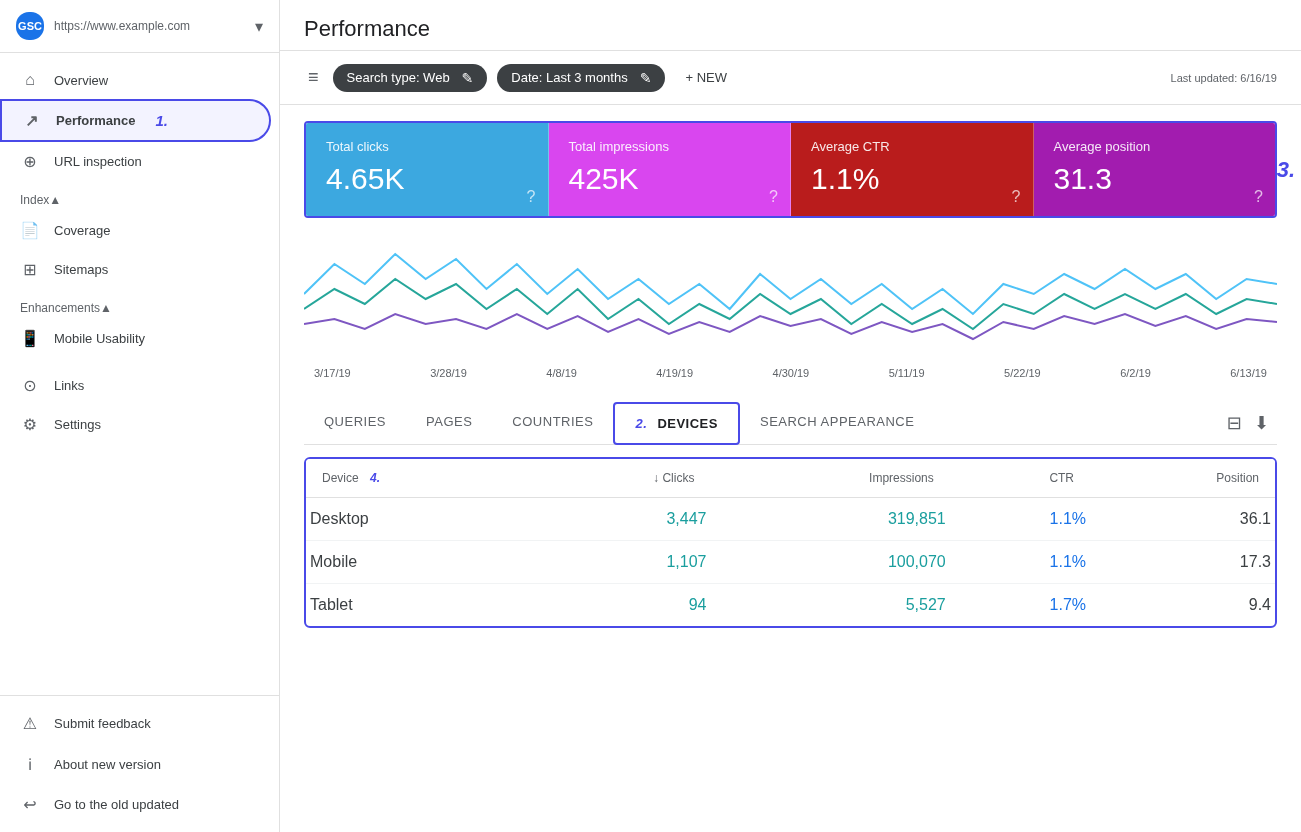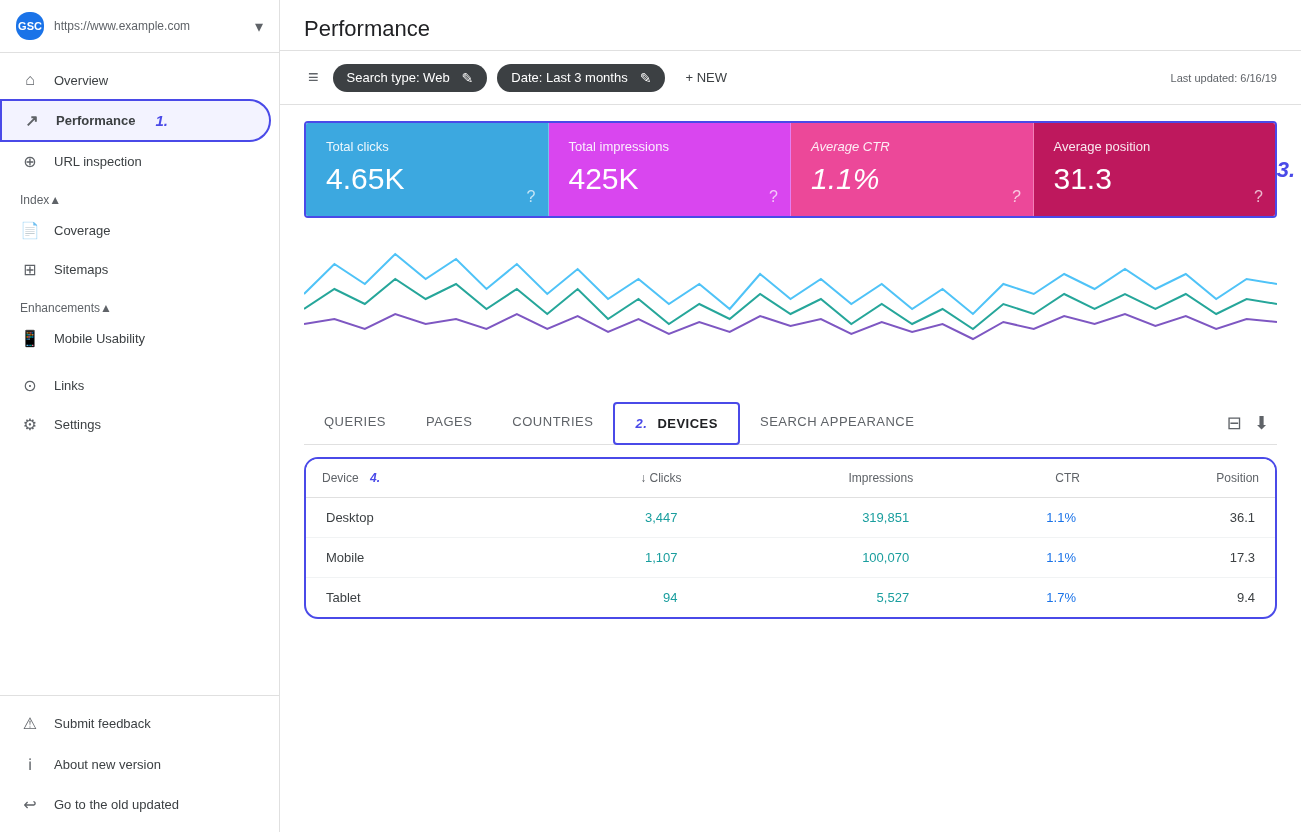--- a/index.html
+++ b/index.html
@@ -136,22 +136,22 @@
       flex: 1;
       padding: 16px 20px 20px;
       display: flex;
       flex-direction: column;
       gap: 8px;
       position: relative;
     }
     .stat-card:not(:last-child) { border-right: 1px solid rgba(255,255,255,0.3); }
     .stat-card.clicks { background: #3ca8e0; }
     .stat-card.impressions { background: #d946ef; }
-    .stat-card.ctr { background: #ec4899; font-style: italic; }
-    .stat-card.position { background: #be185d; justify-content: flex-end; }
+    .stat-card.ctr { background: #b91c1c; }
+    .stat-card.position { background: #a21caf; justify-content: flex-end; }
     .stat-label { color: rgba(255,255,255,0.9); font-size: 13px; }
     .stat-value { color: #fff; font-size: 30px; font-weight: 400; }
     .stat-help {
       position: absolute; bottom: 10px; right: 12px;
       color: rgba(255,255,255,0.7); font-size: 16px; cursor: pointer;
     }
 
     
     .chart-container {
       margin: 16px 24px 0;
@@ -198,38 +198,38 @@
       align-items: center;
       gap: 12px;
       padding-right: 8px;
     }
     .tab-action-icon { color: #5f6368; font-size: 18px; cursor: pointer; }
 
     
     .table-section {
       margin: 12px 24px;
       border: 2px solid #4a4ae8;
-      border-radius: 14px;
+      border-radius: 6px;
       overflow: hidden;
     }
     .data-table { width: 100%; border-collapse: collapse; }
     .data-table th {
       padding: 12px 16px;
       text-align: left;
       color: #5f6368;
       font-size: 12px;
       font-weight: 500;
       background: #fff;
       border-bottom: 1px solid #e0e0e0;
     }
     .data-table th.num { text-align: right; }
     .data-table td {
-      padding: 12px 20px;
+      padding: 12px 4px;
       border-bottom: 1px solid #f1f3f4;
-      font-size: 13px;
+      font-size: 16px;
       color: #3c4043;
     }
     .data-table td.num { text-align: right; }
     .data-table td.cyan { color: #1a9e9e; text-align: right; }
     .data-table td.blue { color: #1a73e8; text-align: right; }
     .data-table tr:last-child td { border-bottom: none; }
   </style>
 </head>
 <body>
 
@@ -353,20 +353,31 @@
 
   <div class="chart-container">
     <svg class="chart-svg" viewBox="0 0 960 130" preserveAspectRatio="none">
 
       <polyline fill="none" stroke="#4fc3f7" stroke-width="2" points="0,60 30,30 60,50 90,20 120,45 150,25 180,55 210,30 240,60 270,35 300,65 330,45 360,70 390,50 420,75 450,40 480,65 510,45 540,70 570,50 600,75 630,55 660,80 690,50 720,60 750,40 780,55 810,35 840,55 870,40 900,65 930,45 960,50"></polyline>
 
       <polyline fill="none" stroke="#26a69a" stroke-width="2" points="0,75 30,55 60,70 90,45 120,65 150,50 180,75 210,55 240,80 270,55 300,85 330,65 360,90 390,70 420,85 450,60 480,80 510,65 540,90 570,70 600,90 630,75 660,95 690,70 720,80 750,60 780,75 810,60 840,75 870,60 900,80 930,65 960,70"></polyline>
 
       <polyline fill="none" stroke="#7e57c2" stroke-width="2" points="0,90 30,85 60,95 90,80 120,90 150,85 180,95 210,80 240,95 270,82 300,98 330,85 360,100 390,88 420,98 450,82 480,92 510,85 540,100 570,88 600,98 630,90 660,105 690,88 720,95 750,82 780,90 810,80 840,92 870,82 900,95 930,85 960,88"></polyline>
     </svg>
+    <div class="chart-dates">
+      <span>3/17/19</span>
+      <span>3/28/19</span>
+      <span>4/8/19</span>
+      <span>4/19/19</span>
+      <span>4/30/19</span>
+      <span>5/11/19</span>
+      <span>5/22/19</span>
+      <span>6/2/19</span>
+      <span>6/13/19</span>
+    </div>
   </div>
 
   <div class="tabs-section" style="margin: 8px 24px 0;">
     <div class="tab">
       <span>QUERIES</span>
     </div>
     <div class="tab">
       <span>PAGES</span>
     </div>
     <div class="tab">

